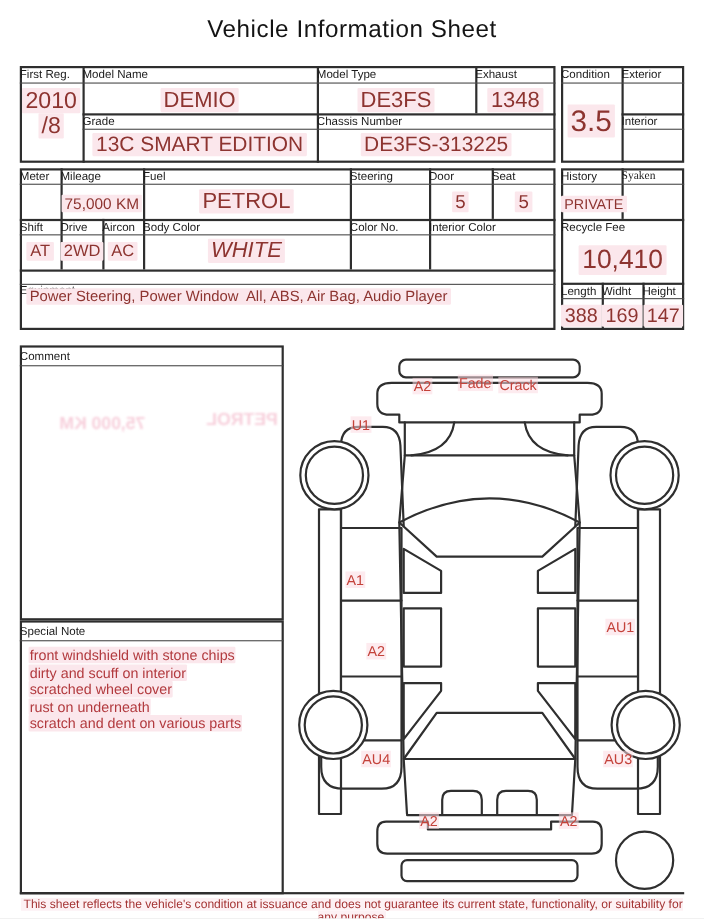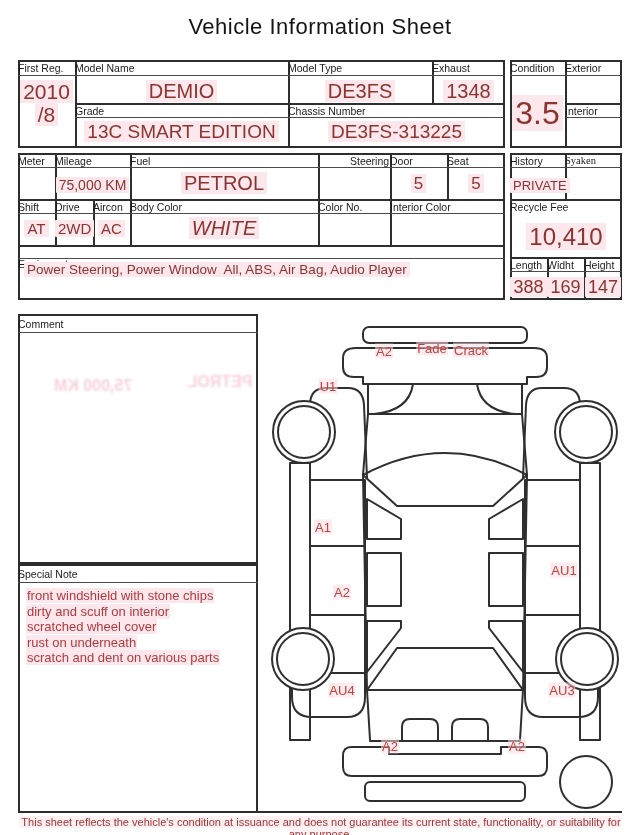--- a/index.html
+++ b/index.html
@@ -60,39 +60,39 @@
   <div class="val" style="left:288px;top:121px;width:217px;font-size:19px;"><span class="hl">DE3FS-313225</span></div>
 
   <div class="box" style="left:510px;top:60px;width:112px;height:88px;"></div>
   <div class="ln" style="left:565px;top:60px;width:2px;height:88px;"></div>
   <div class="ln thin" style="left:510px;top:75px;width:112px;height:1px;"></div>
   <div class="ln" style="left:565px;top:103px;width:57px;height:2px;"></div>
   <div class="ln thin" style="left:565px;top:117px;width:57px;height:1px;"></div>
   <div class="lbl" style="left:510px;top:62px;width:55px;">Condition</div>
   <div class="lbl" style="left:565px;top:62px;width:57px;">Exterior</div>
   <div class="lbl" style="left:565px;top:105px;width:57px;">Interior</div>
-  <div class="val" style="left:510px;top:95px;width:55px;font-size:32px;"><span class="hl">3.5</span></div>
+  <div class="val" style="left:510px;top:95px;width:55px;font-size:27px;"><span class="hl">3.5</span></div>
 
   <div class="box" style="left:18px;top:153px;width:487px;height:147px;"></div>
   <div class="ln" style="left:55px;top:153px;width:2px;height:92px;"></div>
   <div class="ln" style="left:93px;top:199px;width:2px;height:46px;"></div>
   <div class="ln" style="left:130px;top:153px;width:2px;height:92px;"></div>
   <div class="ln" style="left:318px;top:153px;width:2px;height:92px;"></div>
   <div class="ln" style="left:390px;top:153px;width:2px;height:92px;"></div>
   <div class="ln" style="left:447px;top:153px;width:2px;height:46px;"></div>
   <div class="ln thin" style="left:18px;top:167px;width:487px;height:1px;"></div>
   <div class="ln" style="left:18px;top:199px;width:487px;height:2px;"></div>
   <div class="ln thin" style="left:18px;top:213px;width:487px;height:1px;"></div>
   <div class="ln" style="left:18px;top:245px;width:487px;height:2px;"></div>
   <div class="ln thin" style="left:18px;top:258px;width:487px;height:1px;"></div>
 
   <div class="lbl" style="left:18px;top:155px;width:37px;">Meter</div>
   <div class="lbl" style="left:55px;top:155px;width:75px;">Mileage</div>
   <div class="lbl" style="left:130px;top:155px;width:188px;">Fuel</div>
-  <div class="lbl" style="left:318px;top:155px;width:48px;margin-left:32px;">Steering</div>
+  <div class="lbl" style="left:318px;top:155px;width:48px;">Steering</div>
   <div class="lbl" style="left:390px;top:155px;width:57px;">Door</div>
   <div class="lbl" style="left:447px;top:155px;width:58px;">Seat</div>
   <div class="lbl" style="left:18px;top:201px;width:37px;">Shift</div>
   <div class="lbl" style="left:55px;top:201px;width:38px;">Drive</div>
   <div class="lbl" style="left:93px;top:201px;width:37px;">Aircon</div>
   <div class="lbl" style="left:130px;top:201px;width:188px;">Body Color</div>
   <div class="lbl" style="left:318px;top:201px;width:72px;">Color No.</div>
   <div class="lbl" style="left:390px;top:201px;width:115px;">Interior Color</div>
   <div class="lbl" style="left:18px;top:258px;width:487px;">Equipment</div>
 

